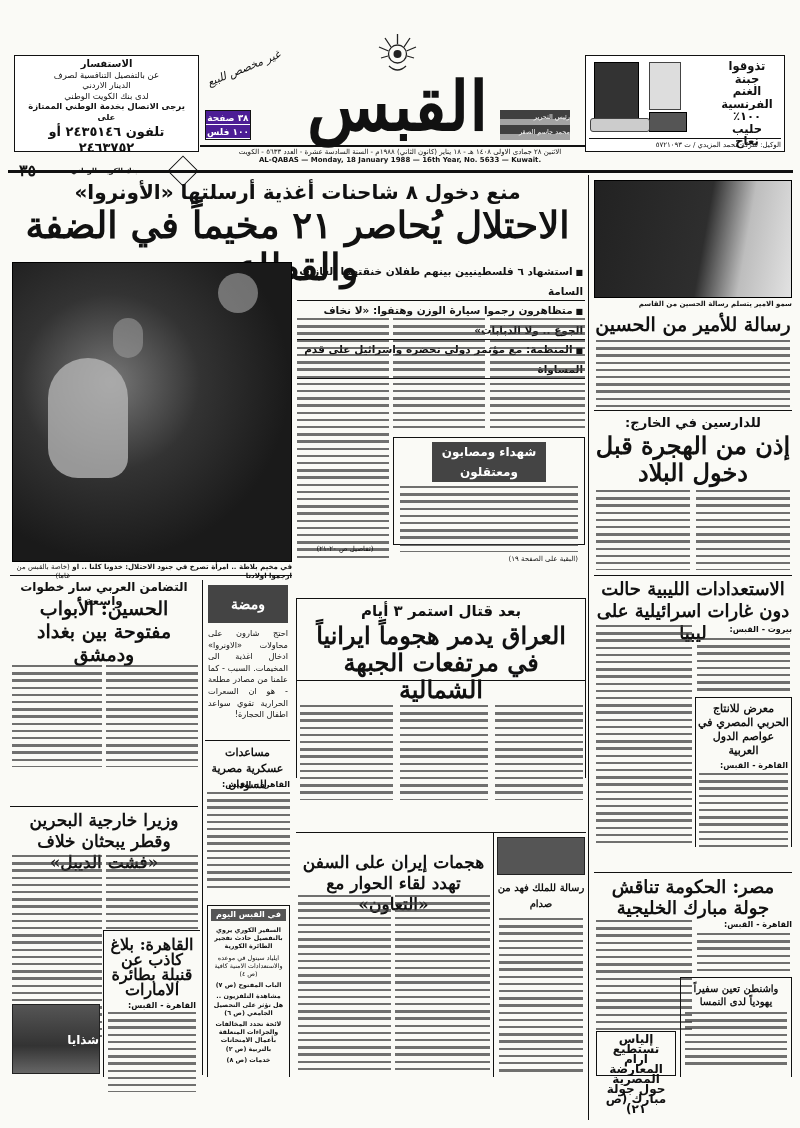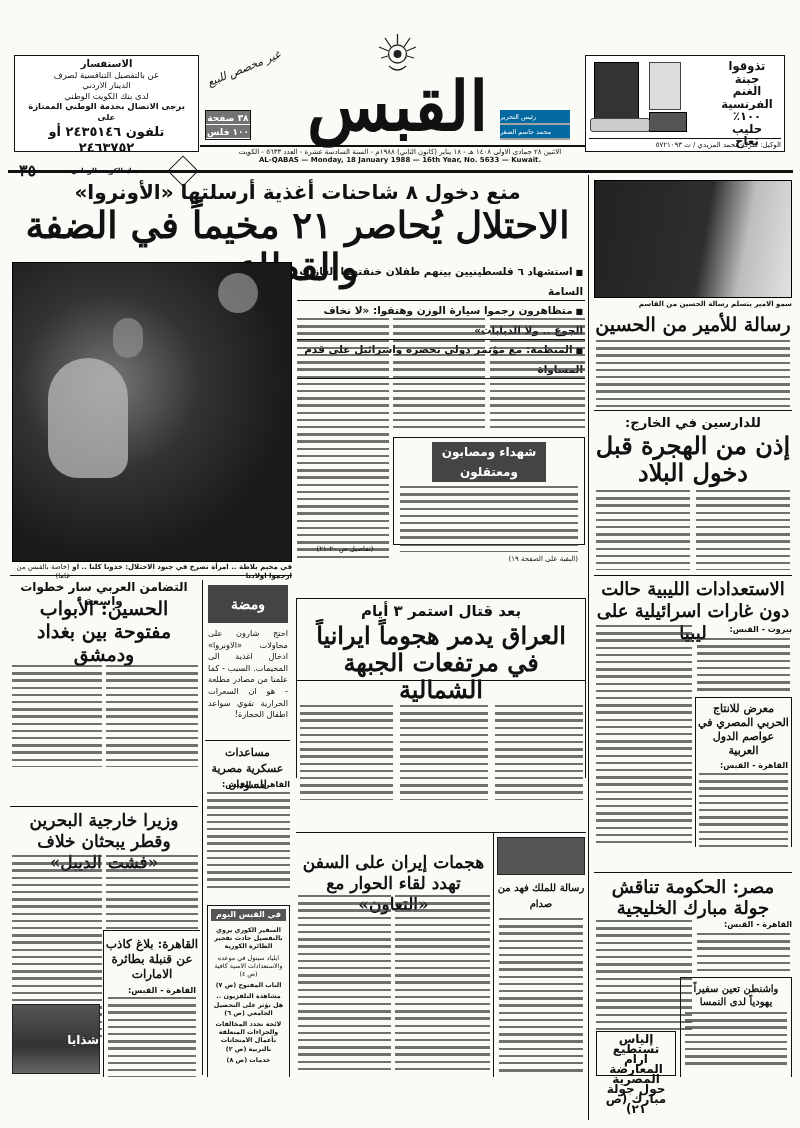--- a/index.html
+++ b/index.html
@@ -18,23 +18,23 @@
   .ad-right{left:585px;top:55px;width:200px;height:97px;padding:3px}
   .ad-right .prod{position:absolute;left:8px;top:6px;width:120px;height:72px}
   .ad-right .box1{position:absolute;left:0;top:0;width:45px;height:62px;background:#333;border:1px solid #000}
   .ad-right .box2{position:absolute;left:55px;top:0;width:32px;height:48px;background:#ddd;border:1px solid #444}
   .ad-right .box3{position:absolute;left:55px;top:50px;width:38px;height:20px;background:#555;border:1px solid #000}
   .ad-right .plate{position:absolute;left:-4px;top:56px;width:60px;height:14px;background:#ccc;border:1px solid #444;border-radius:3px}
   .ad-right .slogan{position:absolute;right:6px;top:4px;width:62px;font-weight:bold;font-size:11.5px;line-height:12.5px;text-align:center}
   .ad-right .foot{position:absolute;left:3px;right:3px;bottom:2px;border-top:1px solid #111;font-size:7px;text-align:right;padding-top:2px}
   .not-for-sale{left:205px;top:62px;font-size:11px;font-family:"DejaVu Serif",serif;transform:rotate(-22deg);font-style:italic}
   .price-box{left:205px;top:110px;width:46px;height:30px;border:1px solid #111}
-  .price-box div{height:50%;background:#737373;color:#fff;font-size:9px;font-weight:bold;text-align:center;line-height:14px;border-bottom:1px solid #fff}
+  .price-box div{height:50%;background:#4c1d95;color:#fff;font-size:9px;font-weight:bold;text-align:center;line-height:14px;border-bottom:1px solid #fff}
   .editor-box{left:500px;top:110px;width:70px;height:30px}
-  .editor-box div{height:50%;background:#0369a1;color:#fff;font-size:6.5px;text-align:left;line-height:14px;border-bottom:2px solid #a3a3a3}
+  .editor-box div{height:50%;background:#404040;color:#fff;font-size:6.5px;text-align:right;line-height:14px;border-bottom:6px solid #a3a3a3}
   .logo-emblem{left:375px;top:30px;width:45px;height:45px}
   .logo-text{left:270px;top:70px;width:255px;height:75px;text-align:center;font-family:"DejaVu Serif",serif;font-weight:bold;font-size:68px;line-height:72px;letter-spacing:2px}
   .dateline{left:200px;top:148px;width:400px;text-align:center;font-size:7px;line-height:8px}
   .dateline .en{direction:ltr;font-weight:bold}
   .rule{background:#111}
   
   .kicker{font-weight:bold;text-align:center}
   .main-head{left:10px;top:180px;width:575px}
   .main-head .kick{font-size:20px;line-height:24px;text-align:center}
   .main-head .big{font-size:37px;line-height:42px;text-align:center;font-weight:bold;font-family:"DejaVu Serif",serif;letter-spacing:-0.5px}
@@ -224,19 +224,19 @@
       <div style="font-weight:bold">خدمات (ص ٨)</div>
     </div>
   </div>
 
   <div class="abs hrule" style="left:10px;top:806px;width:188px"></div>
   <h2 class="abs" style="left:10px;top:810px;width:188px;font-size:17px;line-height:21px">وزيرا خارجية البحرين وقطر يبحثان خلاف «فشت الديبل»</h2>
   <div class="abs col-lines" style="left:106px;top:855px;width:92px;height:78px"></div>
   <div class="abs col-lines" style="left:12px;top:855px;width:90px;height:185px"></div>
 
   <div class="abs boxed" style="left:103px;top:930px;width:97px;height:147px;border-width:1px 0 0 1px">
-    <h4 style="font-size:12px;line-height:15px;margin-top:6px">القاهرة: بلاغ كاذب عن قنبلة بطائرة الامارات</h4>
+    <h4 style="font-size:16px;line-height:15px;margin-top:6px">القاهرة: بلاغ كاذب عن قنبلة بطائرة الامارات</h4>
     <div style="font-size:8px;font-weight:bold;padding:4px 4px 2px">القاهرة - القبس:</div>
     <div class="col-lines" style="margin:0 4px;height:80px"></div>
   </div>
 
   <div class="abs" style="left:12px;top:1004px;width:88px;height:70px;background:linear-gradient(180deg,#555 0%,#333 60%,#666 100%);border:1px solid #222;color:#fff;font-size:12px;font-weight:bold;text-align:right;line-height:70px">شذايا</div>
 </div>
 
 </body></html>

